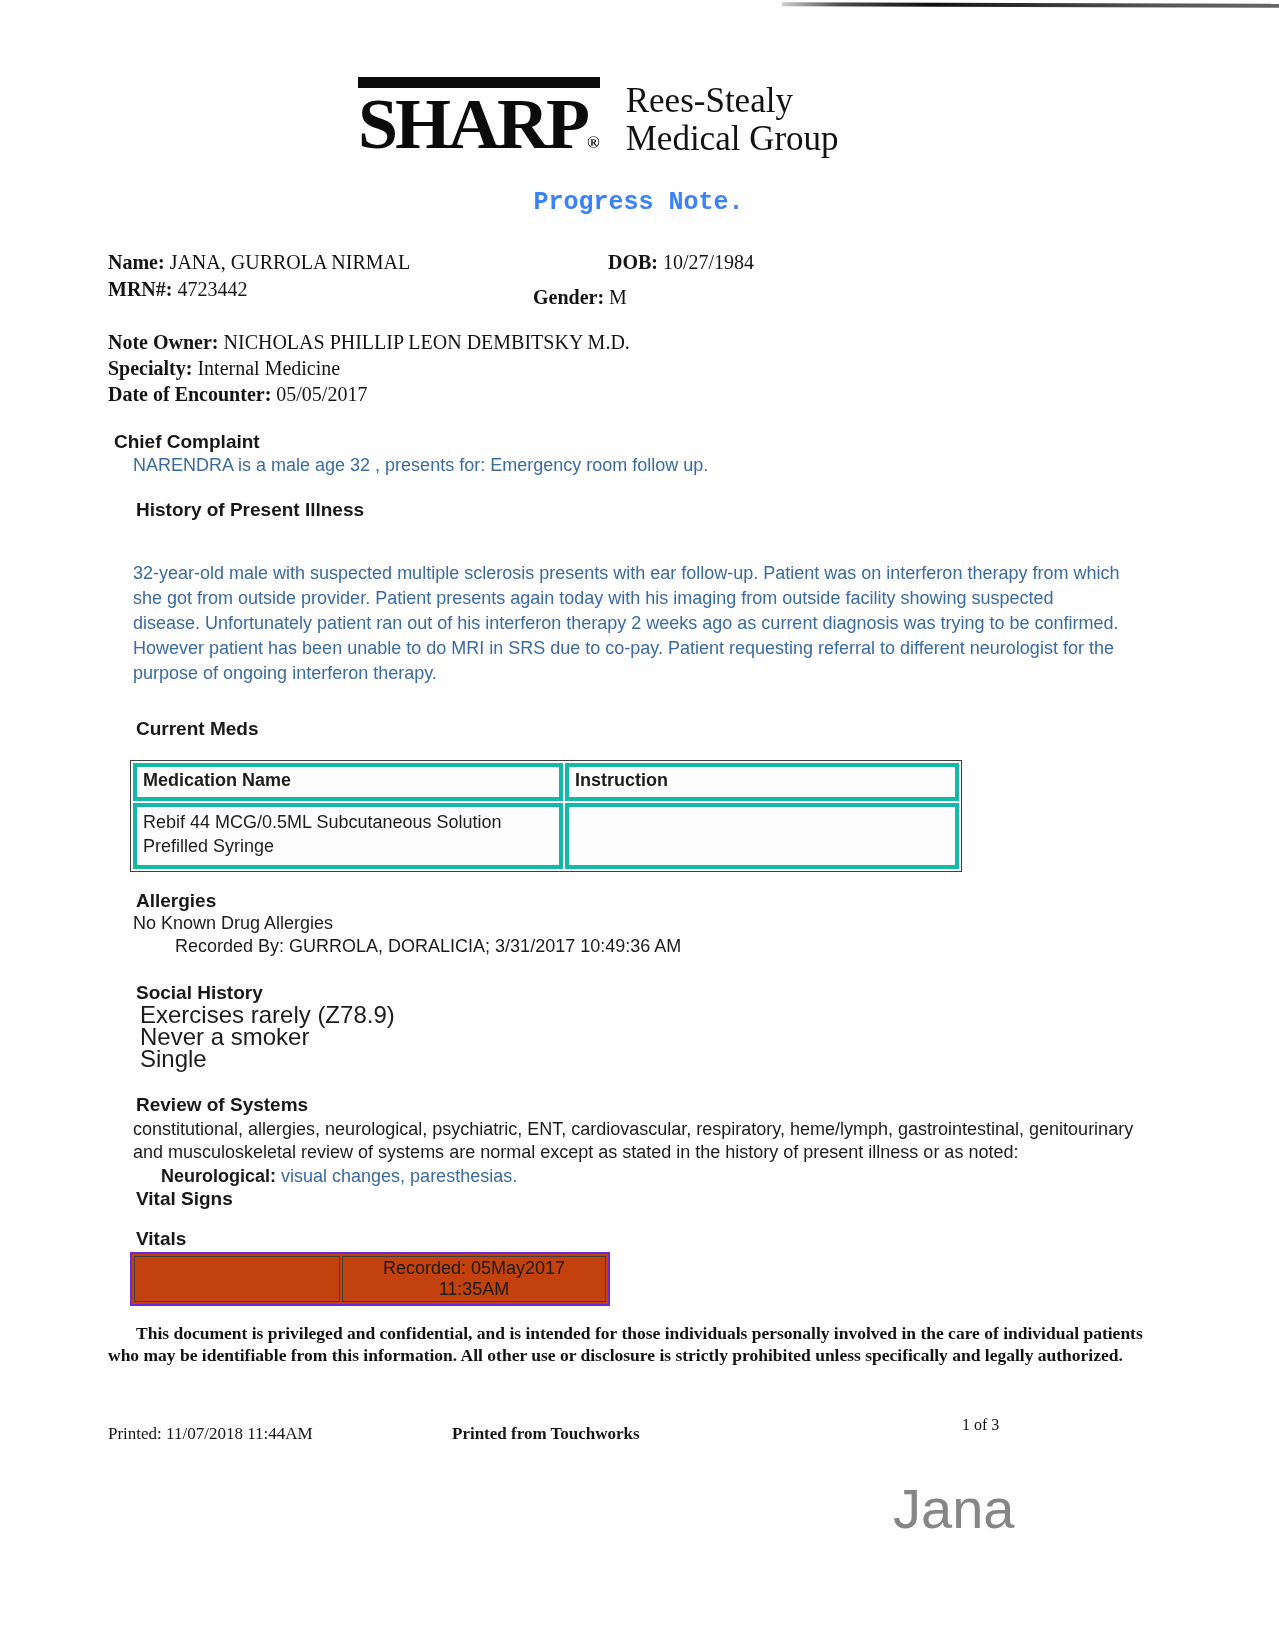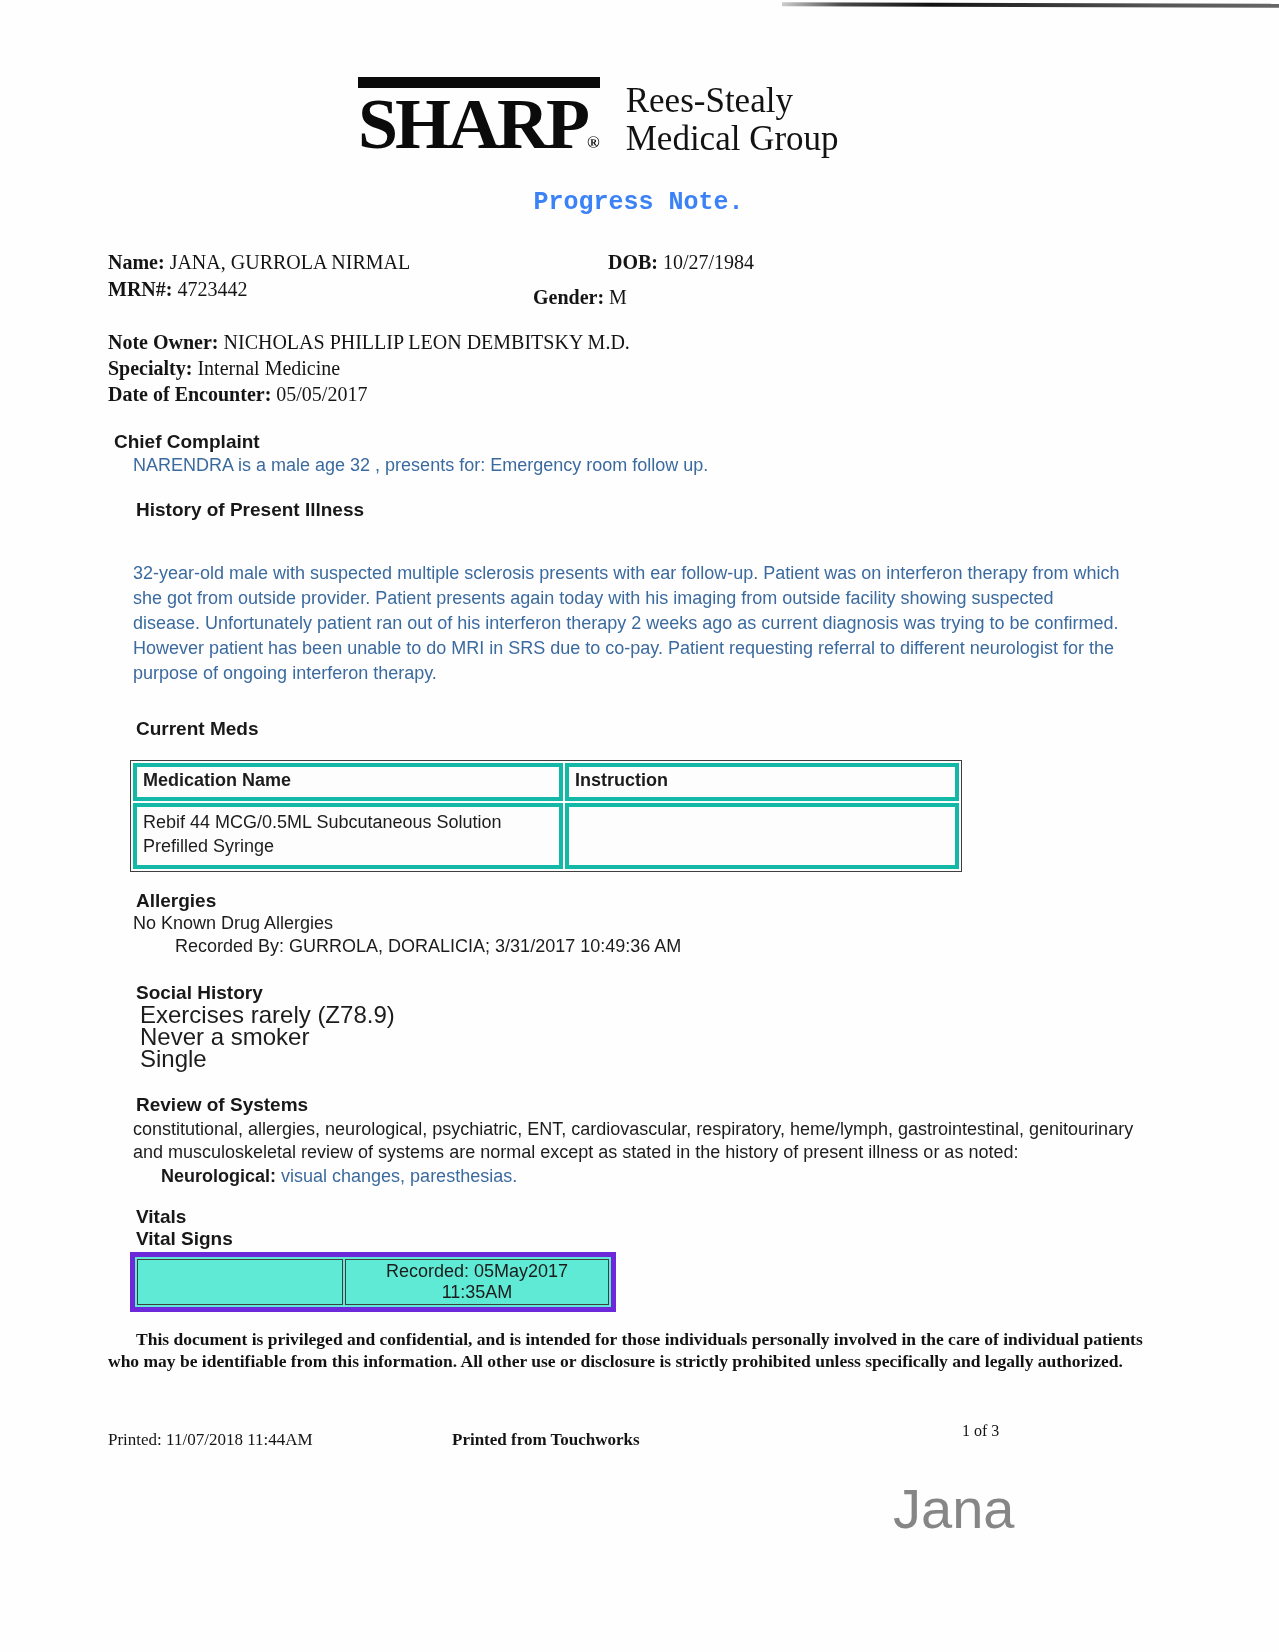--- a/index.html
+++ b/index.html
@@ -76,21 +76,21 @@
   .soc-item{margin-left:32px;font-size:24px;line-height:22px;}
 
   .ros-h{margin-top:24px;}
   .ros-text{margin:2px 0 0 25px;width:1010px;font-size:18px;line-height:23px;}
   .neuro-line{margin-left:25px;font-size:18px;line-height:24px;}
 
   .vitals-h{margin-top:18px;}
   .vitalsigns-h{line-height:22px;}
   table.vitals{
     border-collapse:separate;border-spacing:2px;
-    margin:2px 0 0 22px;border:5px solid #6d28d9;background:#5eead4;
+    margin:2px 0 0 22px;border:2px solid #6d28d9;background:#c2410c;
   }
   table.vitals td{border:1px solid #3f3f3f;font-size:18px;padding:1px 4px;}
   .v-left{width:196px;}
   .v-right{width:254px;text-align:center;line-height:21px;}
 
   
   .confidential{
     margin-top:16px;font-family:"Liberation Serif", serif;font-weight:bold;
     font-size:17.5px;line-height:22px;color:#121212;width:1062px;text-indent:28px;
   }
@@ -169,22 +169,22 @@
 
     <div class="sec-h soc-h">Social History</div>
     <div class="soc-item">Exercises rarely (Z78.9)</div>
     <div class="soc-item">Never a smoker</div>
     <div class="soc-item">Single</div>
 
     <div class="sec-h ros-h">Review of Systems</div>
     <div class="ros-text">constitutional, allergies, neurological, psychiatric, ENT, cardiovascular, respiratory, heme/lymph, gastrointestinal, genitourinary and musculoskeletal review of systems are normal except as stated in the history of present illness or as noted:</div>
     <div class="neuro-line"><span class="sec-h" style="font-size:18px;">Neurological:</span> <span class="blue">visual changes, paresthesias.</span></div>
 
+    <div class="sec-h vitalsigns-h">Vital Signs</div>
     <div class="sec-h vitals-h">Vitals</div>
-    <div class="sec-h vitalsigns-h">Vital Signs</div>
     <table class="vitals">
       <tbody>
           <tr>
         <td class="v-left"></td>
         <td class="v-right">
           <div>Recorded: 05May2017</div>
           <div>11:35AM</div>
         </td>
       </tr>
     </tbody>

